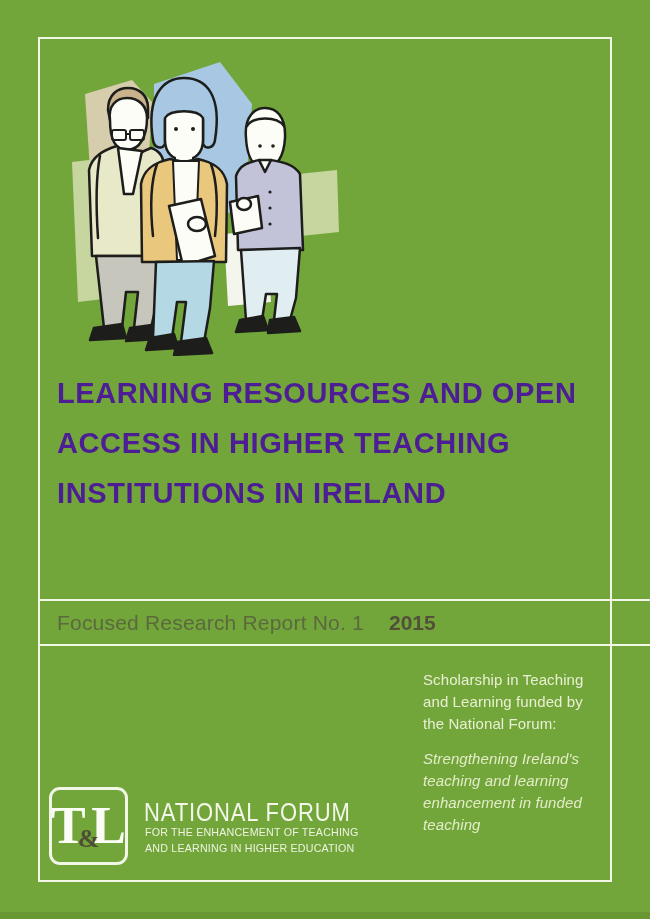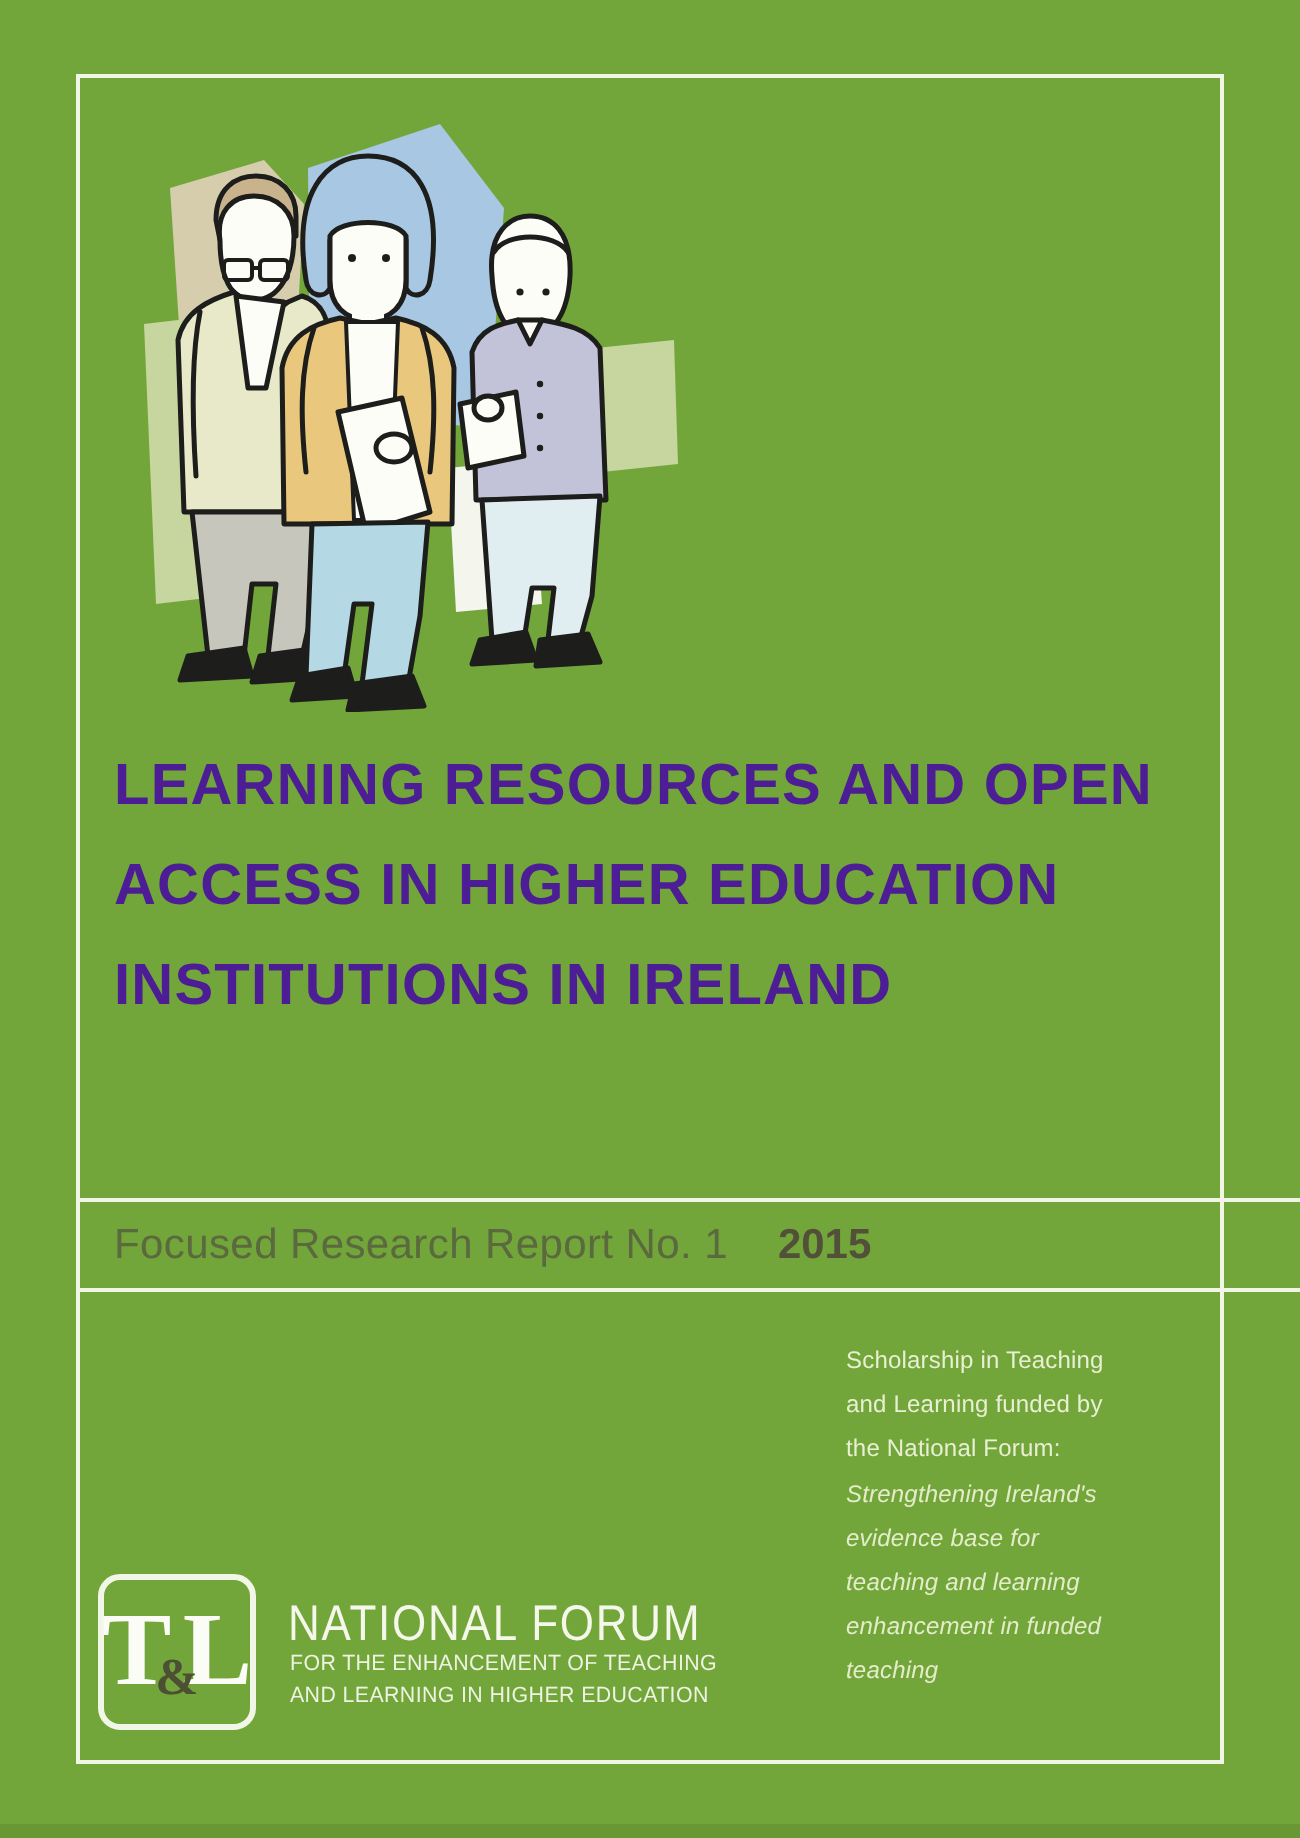--- a/index.html
+++ b/index.html
@@ -43,23 +43,24 @@
   .band-label{
     color:#5b693e;font-size:21px;letter-spacing:0.2px;
   }
   .band-year{
     color:#53503a;font-size:21px;font-weight:bold;margin-left:25px;
   }
   .funding{
     position:absolute;left:423px;top:669px;
     width:180px;
     color:#e9efd3;
-    font-size:12px;line-height:22.2px;letter-spacing:0.1px;
+    font-size:15px;line-height:22.2px;letter-spacing:0.1px;
   }
   .funding .prog{
+    margin-top:12px;
     font-style:italic;
     color:#e4ecc9;
   }
   .logo-box{
     position:absolute;left:49px;top:787px;
     width:79px;height:78px;
     border:3px solid #f2f6e6;border-radius:11px;
     display:flex;align-items:center;justify-content:center;
     box-sizing:border-box;
   }
@@ -147,36 +148,35 @@
       <path d="M109,150 L141,143 L155,200 L123,210 Z" fill="#fdfdf8"></path>
       <ellipse cx="137" cy="168" rx="9" ry="7" fill="#fdfdf8"></ellipse>
       <path d="M96,206 L154,205 L150,252 L144,286 L121,286 L126,246 L117,246 L112,282 L93,282 Z" fill="#b4d8e4"></path>
       <path d="M90,282 L114,278 L118,292 L86,294 Z" fill="#1d1d1b"></path>
       <path d="M117,286 L146,282 L152,297 L114,299 Z" fill="#1d1d1b"></path>
     </g>
   </svg>
 
   <div class="title">
     <div>LEARNING RESOURCES AND OPEN</div>
-    <div>ACCESS IN HIGHER EDUCATION</div>
+    <div>ACCESS IN HIGHER TEACHING</div>
     <div>INSTITUTIONS IN IRELAND</div>
   </div>
 
   <div class="band">
     <span class="band-label">Focused Research Report No. 1</span>
     <span class="band-year">2015</span>
   </div>
 
   <div class="funding">
     <div>Scholarship in Teaching</div>
     <div>and Learning funded by</div>
     <div>the National Forum:</div>
     <div class="prog">
       <div>Strengthening Ireland's</div>
-      <div>evidence base for</div>
       <div>teaching and learning</div>
       <div>enhancement in funded</div>
       <div>teaching</div>
     </div>
   </div>
 
   <div class="logo-box">
     <span class="mono">T</span>
     <span class="mono-amp">&amp;</span>
     <span class="mono">L</span>

